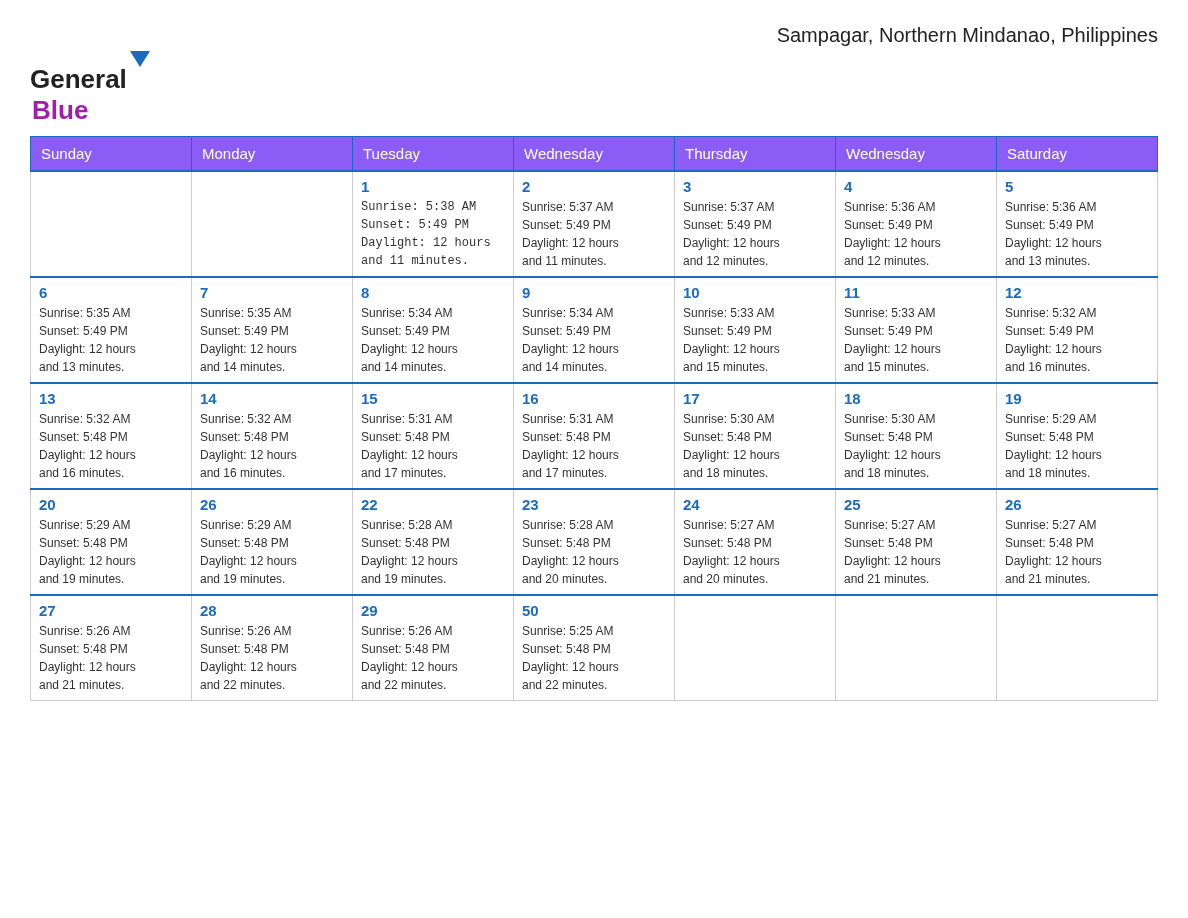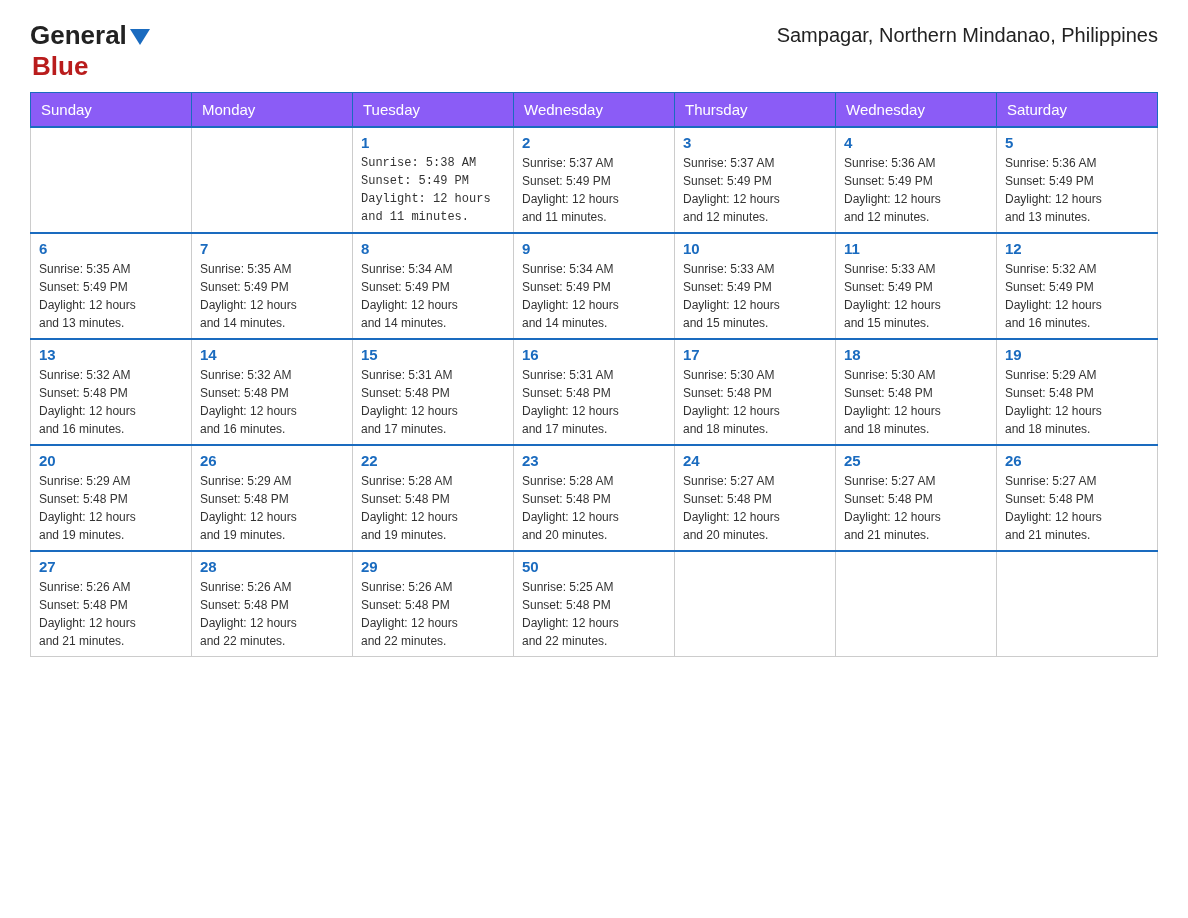--- a/index.html
+++ b/index.html
@@ -13,20 +13,21 @@
     .header-area {
       display: flex;
       justify-content: space-between;
       align-items: flex-start;
       margin-bottom: 10px;
     }
     .logo-text-general {
       font-size: 26px;
       font-weight: bold;
       color: #222;
+      margin-top: 44px;
     }
     .title-area {
       text-align: right;
     }
     .month-title {
       font-size: 52px;
       font-weight: normal;
       color: #222;
       line-height: 1.1;
     }
@@ -87,21 +88,21 @@
       display: inline-block;
       width: 0;
       height: 0;
       border-left: 10px solid transparent;
       border-right: 10px solid transparent;
       border-top: 16px solid #1a6bbf;
       margin-left: 3px;
       margin-bottom: -2px;
     }
     .logo-blue-line {
-      color: #b91c1c;
+      color: #a21caf;
       font-size: 26px;
       font-weight: bold;
       margin-left: 2px;
     }
   </style>
 </head>
 <body>
 
 <div class="header-area">
   <div class="logo-wrapper">

